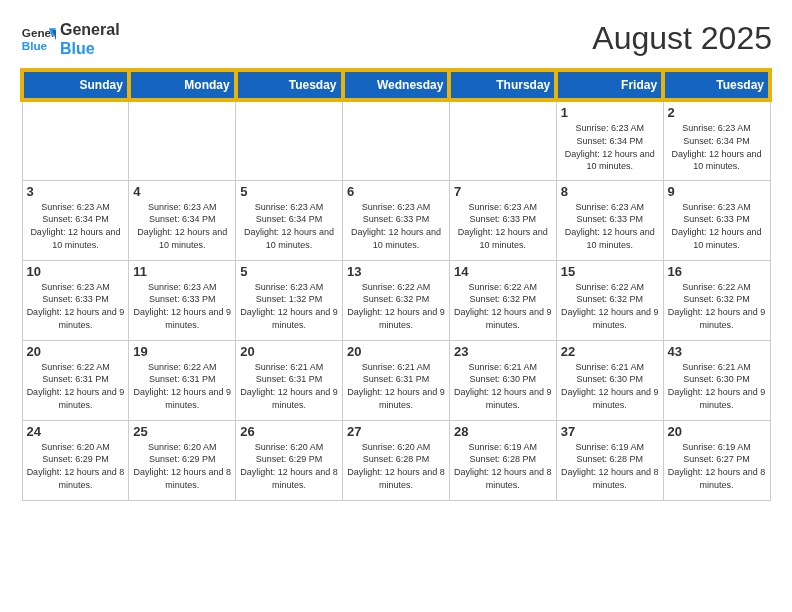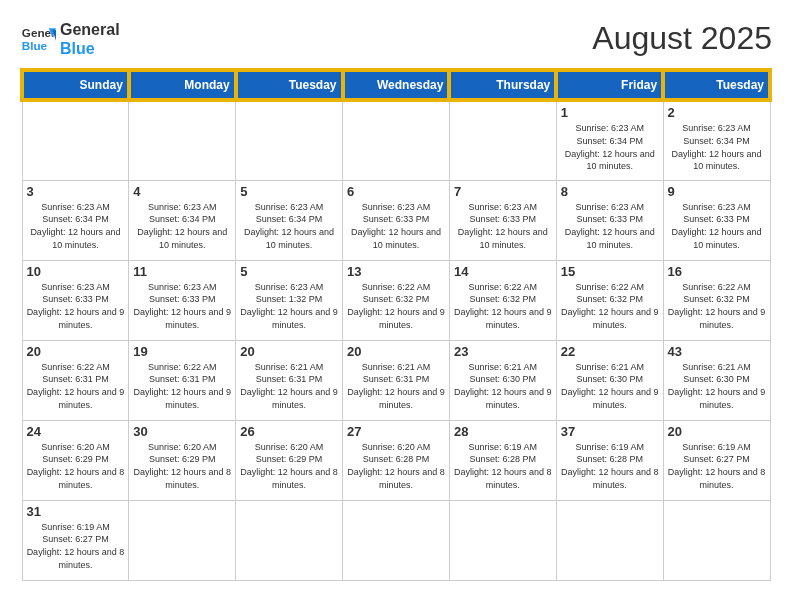--- a/index.html
+++ b/index.html
@@ -264,21 +264,21 @@
         </td>
       </tr>
       <tr class="week-row">
         <td>
           <span class="day-number">24</span>
           <div class="day-info">Sunrise: 6:20 AM
 Sunset: 6:29 PM
 Daylight: 12 hours and 8 minutes.</div>
         </td>
         <td>
-          <span class="day-number">30</span>
+          <span class="day-number">25</span>
           <div class="day-info">Sunrise: 6:20 AM
 Sunset: 6:29 PM
 Daylight: 12 hours and 8 minutes.</div>
         </td>
         <td>
           <span class="day-number">26</span>
           <div class="day-info">Sunrise: 6:20 AM
 Sunset: 6:29 PM
 Daylight: 12 hours and 8 minutes.</div>
         </td>
@@ -299,29 +299,15 @@
           <div class="day-info">Sunrise: 6:19 AM
 Sunset: 6:28 PM
 Daylight: 12 hours and 8 minutes.</div>
         </td>
         <td>
           <span class="day-number">20</span>
           <div class="day-info">Sunrise: 6:19 AM
 Sunset: 6:27 PM
 Daylight: 12 hours and 8 minutes.</div>
         </td>
-      </tr>
-      <tr class="week-row">
-        <td>
-          <span class="day-number">31</span>
-          <div class="day-info">Sunrise: 6:19 AM
-Sunset: 6:27 PM
-Daylight: 12 hours and 8 minutes.</div>
-        </td>
-        <td class="empty-cell"></td>
-        <td class="empty-cell"></td>
-        <td class="empty-cell"></td>
-        <td class="empty-cell"></td>
-        <td class="empty-cell"></td>
-        <td class="empty-cell"></td>
       </tr>
     </tbody>
 </table>
 
 </body></html>

